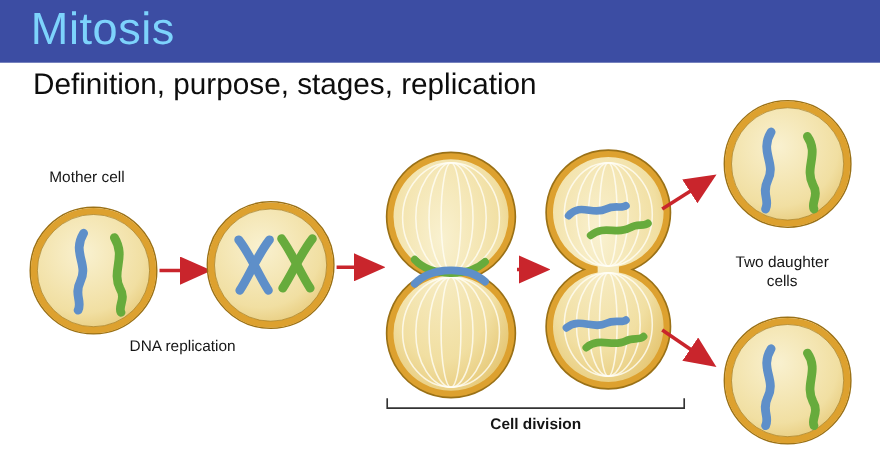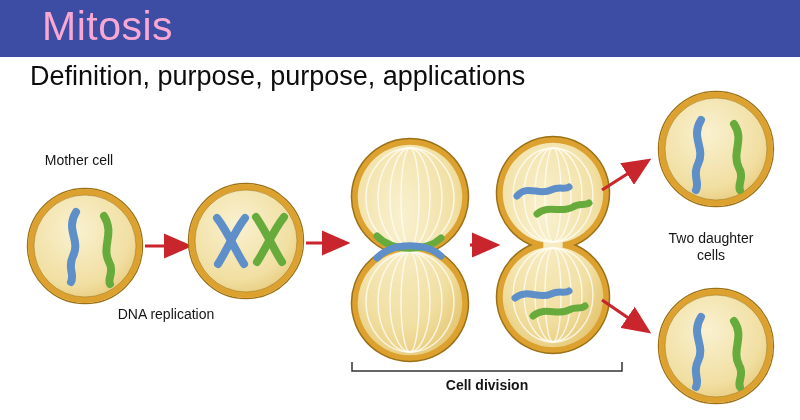--- a/index.html
+++ b/index.html
@@ -19,21 +19,21 @@
     width:800px;height:420px;background:#ffffff;overflow:hidden;
     font-family:"Liberation Sans",sans-serif;
   }
   .stage{position:relative;width:800px;height:420px;background:#fff;}
   .header{
     position:absolute;top:0;left:0;width:800px;height:57px;
     background:var(--header-bg);
     display:flex;align-items:center;box-sizing:border-box;padding-left:28px;
   }
   .header .title{
-    color:#f9a8d4;font-size:41px;font-weight:400;letter-spacing:0.5px;margin:14px;line-height:1;
+    color:#7dd3fc;font-size:41px;font-weight:400;letter-spacing:0.5px;margin:0;line-height:1;
     padding-bottom:4px;
   }
   .subtitle{
     position:absolute;top:62px;left:30px;
     font-size:27px;color:#0d0d0d;line-height:1.1;
   }
   svg.diagram{position:absolute;top:0;left:0;}
   .lbl{
     font-family:"Liberation Sans",sans-serif;
     font-size:14px;fill:#151515;
@@ -55,21 +55,21 @@
 </style>
 </head>
 <body>
 
 <div class="stage">
 
   <div class="header">
     <h1 class="title">Mitosis</h1>
   </div>
 
-  <div class="subtitle">Definition, purpose, purpose, applications</div>
+  <div class="subtitle">Definition, purpose, stages, replication</div>
 
   <svg class="diagram" width="800" height="420" viewBox="0 0 800 420">
     <defs>
       <radialGradient id="cg" cx="42%" cy="35%" r="78%">
         <stop offset="0" class="stop-light"></stop>
         <stop offset="0.65" class="stop-mid"></stop>
         <stop offset="1" class="stop-dark"></stop>
       </radialGradient>
       <g id="cellbase">
         <circle r="57.5" class="ring-dark" stroke-width="1.4"></circle>

